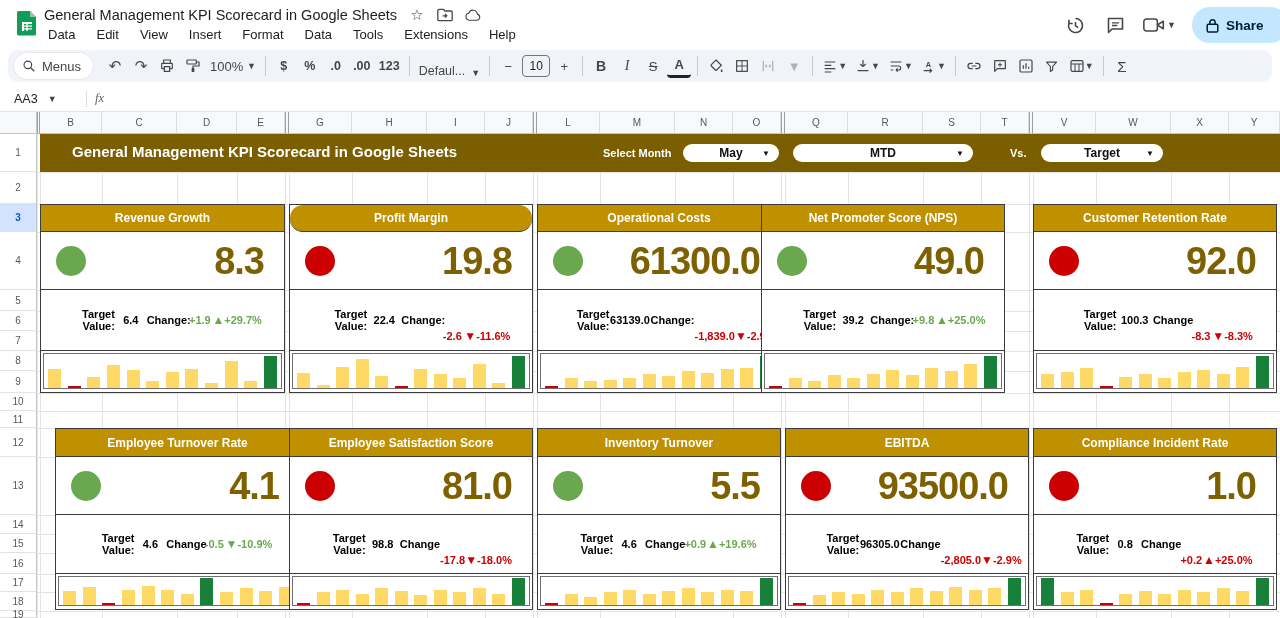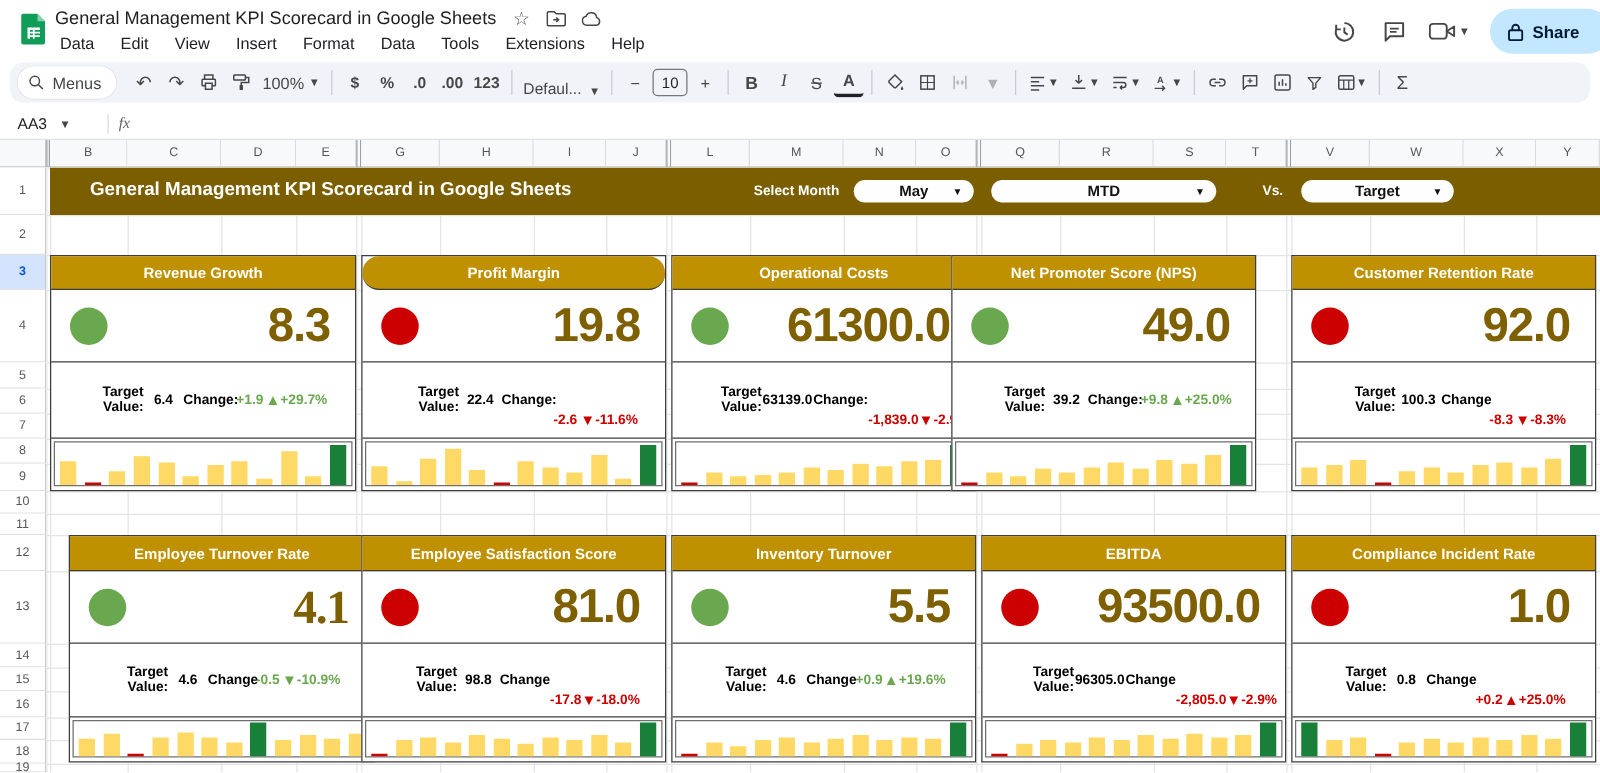--- a/index.html
+++ b/index.html
@@ -609,21 +609,21 @@
               <div class="bar" style="height: 42%; min-height: 2px; background: rgb(255, 217, 102);"></div>
               <div class="bar" style="height: 62%; min-height: 2px; background: rgb(255, 217, 102);"></div>
               <div class="bar" style="height: 95%; min-height: 2px; background: rgb(24, 128, 56);"></div>
             </div>
     </div>
   </div>
         <div class="card" style="left: 3px; top: 294px; width: 245px; height: 182px; margin-left: 15px;">
     <div class="card-header" style="height: 28px;">
       <span class="card-title">Employee Turnover Rate</span>
     </div>
-    <div class="card-value" style="height: 58px; font-family: Liberation Serif, serif;">
+    <div class="card-value" style="height: 58px;">
       <span class="status-dot dot-green"></span>
       <span class="big-value">4.1</span>
     </div>
     <div class="card-stats" style="height: 59px;">
       <div class="stat-line">
         <span class="stat-label">Target Value:</span>
         <span class="stat-val">4.6</span>
       </div>
       <div class="stat-line">
         <span class="stat-label">Change</span>

